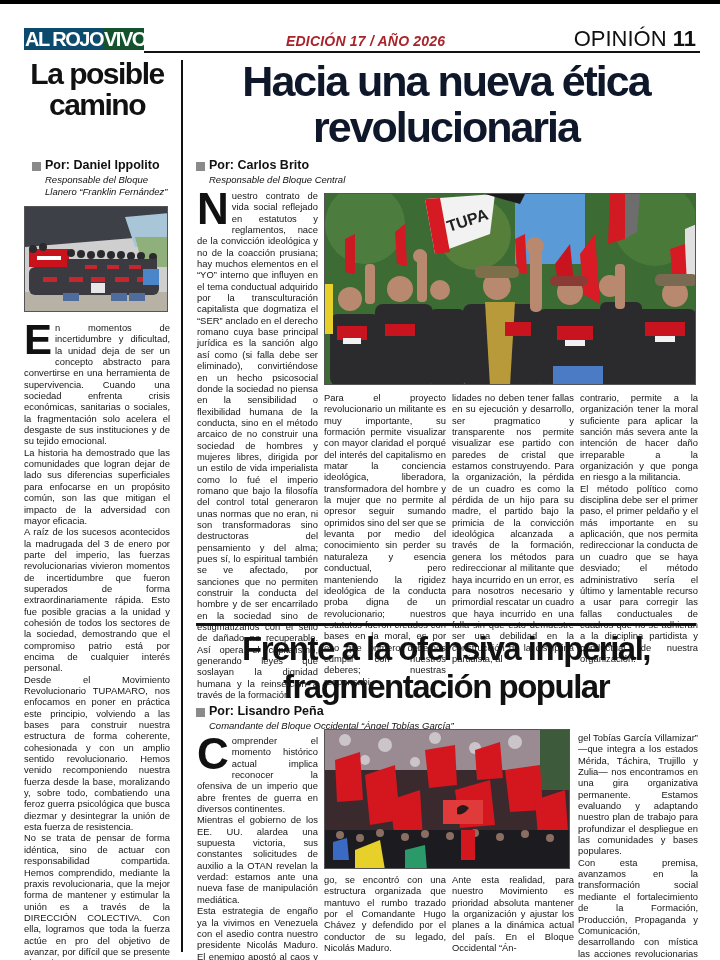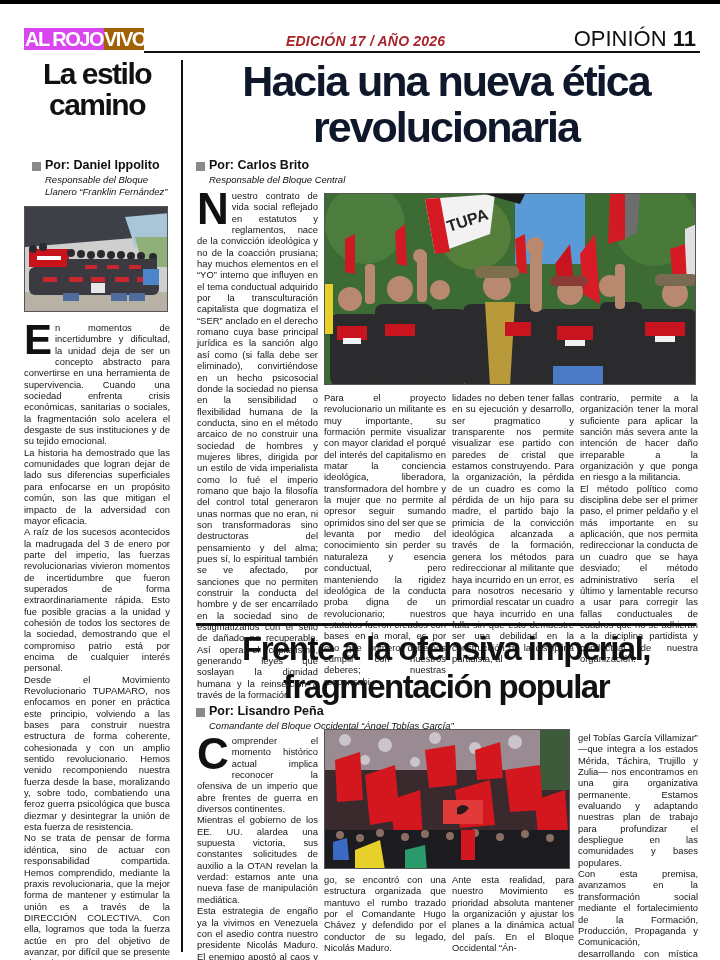--- a/index.html
+++ b/index.html
@@ -4,22 +4,22 @@
 <style>
   * { box-sizing: border-box; margin: 0; padding: 0; }
   html, body { width: 720px; height: 960px; background: #ffffff; overflow: hidden; }
   body { position: relative; font-family: "Liberation Sans", sans-serif; color: #111; }
 
   .topbar { position: absolute; left: 0; top: 0; width: 720px; height: 4px; background: #000; }
 
   
   .masthead { position: absolute; left: 24px; top: 24px; width: 676px; height: 30px; }
   .logo-wrap { position: absolute; left: 0; top: 4px; height: 22px; width: 120px; display: flex; }
-  .logo-red { background: #d946ef; color: #fff; font-weight: bold; font-size: 20px; line-height: 22px; width: 84px; text-align: center; letter-spacing: -1.5px; }
-  .logo-black { background: #a16207; color: #fff; font-weight: bold; font-size: 20px; line-height: 22px; width: 40px; text-align: center; letter-spacing: -1.5px; }
+  .logo-red { background: #0c4a6e; color: #fff; font-weight: bold; font-size: 20px; line-height: 22px; width: 84px; text-align: center; letter-spacing: -1.5px; }
+  .logo-black { background: #14532d; color: #fff; font-weight: bold; font-size: 20px; line-height: 22px; width: 40px; text-align: center; letter-spacing: -1.5px; }
   .mast-rule { position: absolute; left: 120px; right: 0; top: 27px; height: 2px; background: #111; }
   .edition { position: absolute; left: 262px; top: 9px; color: #a8232a; font-style: italic; font-weight: bold; font-size: 14px; letter-spacing: 0.2px; }
   .section { position: absolute; right: 4px; top: 2px; font-size: 22px; color: #111; }
   .section b { font-weight: bold; }
 
   
   .vline { position: absolute; width: 2px; background: #111; }
 
   
   .hl-black { font-family: "Liberation Sans", sans-serif; font-weight: bold; color: #111; text-align: center; letter-spacing: -1.5px; }
@@ -51,21 +51,21 @@
   <div class="mast-rule"></div>
   <div class="edition">EDICIÓN 17 / AÑO 2026</div>
   <div class="section">
     <span>OPINIÓN</span>
     <b>11</b>
   </div>
 </div>
 
 <div>
   <div class="hl-black" style="position:absolute;left:22px;top:58px;width:150px;font-size:30px;line-height:31px;">
-    <div>La estilo</div>
+    <div>La posible</div>
     <div>camino</div>
   </div>
   <div class="byline" style="left:32px;top:158px;width:150px;height:34px;">
     <div class="square"></div>
     <div class="name">Por: Daniel Ippolito</div>
     <div class="role">
       <div>Responsable del Bloque</div>
       <div>Llanero “Franklin Fernández”</div>
     </div>
   </div>
@@ -296,16 +296,16 @@
     </svg>
   </div>
 
   <div class="col" style="left:324px;top:874px;width:122px;">
     <p>go, se encontró con una estructura organizada que mantuvo el rumbo trazado por el Comandante Hugo Chávez y defendido por el conductor de su legado, Nicolás Maduro.</p>
   </div>
   <div class="col" style="left:452px;top:874px;width:122px;">
     <p>Ante esta realidad, para nuestro Movimiento es prioridad absoluta mantener la organización y ajustar los planes a la dinámica actual del país. En el Bloque Occidental “Án-</p>
   </div>
   <div class="col" style="left:578px;top:732px;width:120px;">
-    <p>gel Tobías García Villamizar” —que integra a los estados Mérida, Táchira, Trujillo y Zulia— nos encontramos en una gira organizativa permanente. Estamos evaluando y adaptando nuestras plan de trabajo para profundizar el despliegue en las comunidades y bases populares.</p>
+    <p>gel Tobías García Villamizar” —que integra a los estados Mérida, Táchira, Trujillo y Zulia— nos encontramos en una gira organizativa permanente. Estamos evaluando y adaptando nuestro plan de trabajo para profundizar el despliegue en las comunidades y bases populares.</p>
     <p>Con esta premisa, avanzamos en la transformación social mediante el fortalecimiento de la Formación, Producción, Propaganda y Comunicación, desarrollando con mística las acciones revolucionarias que nos demande cada espacio donde el pueblo nos necesite.</p>
   </div>
 </div>
 
 </body></html>

